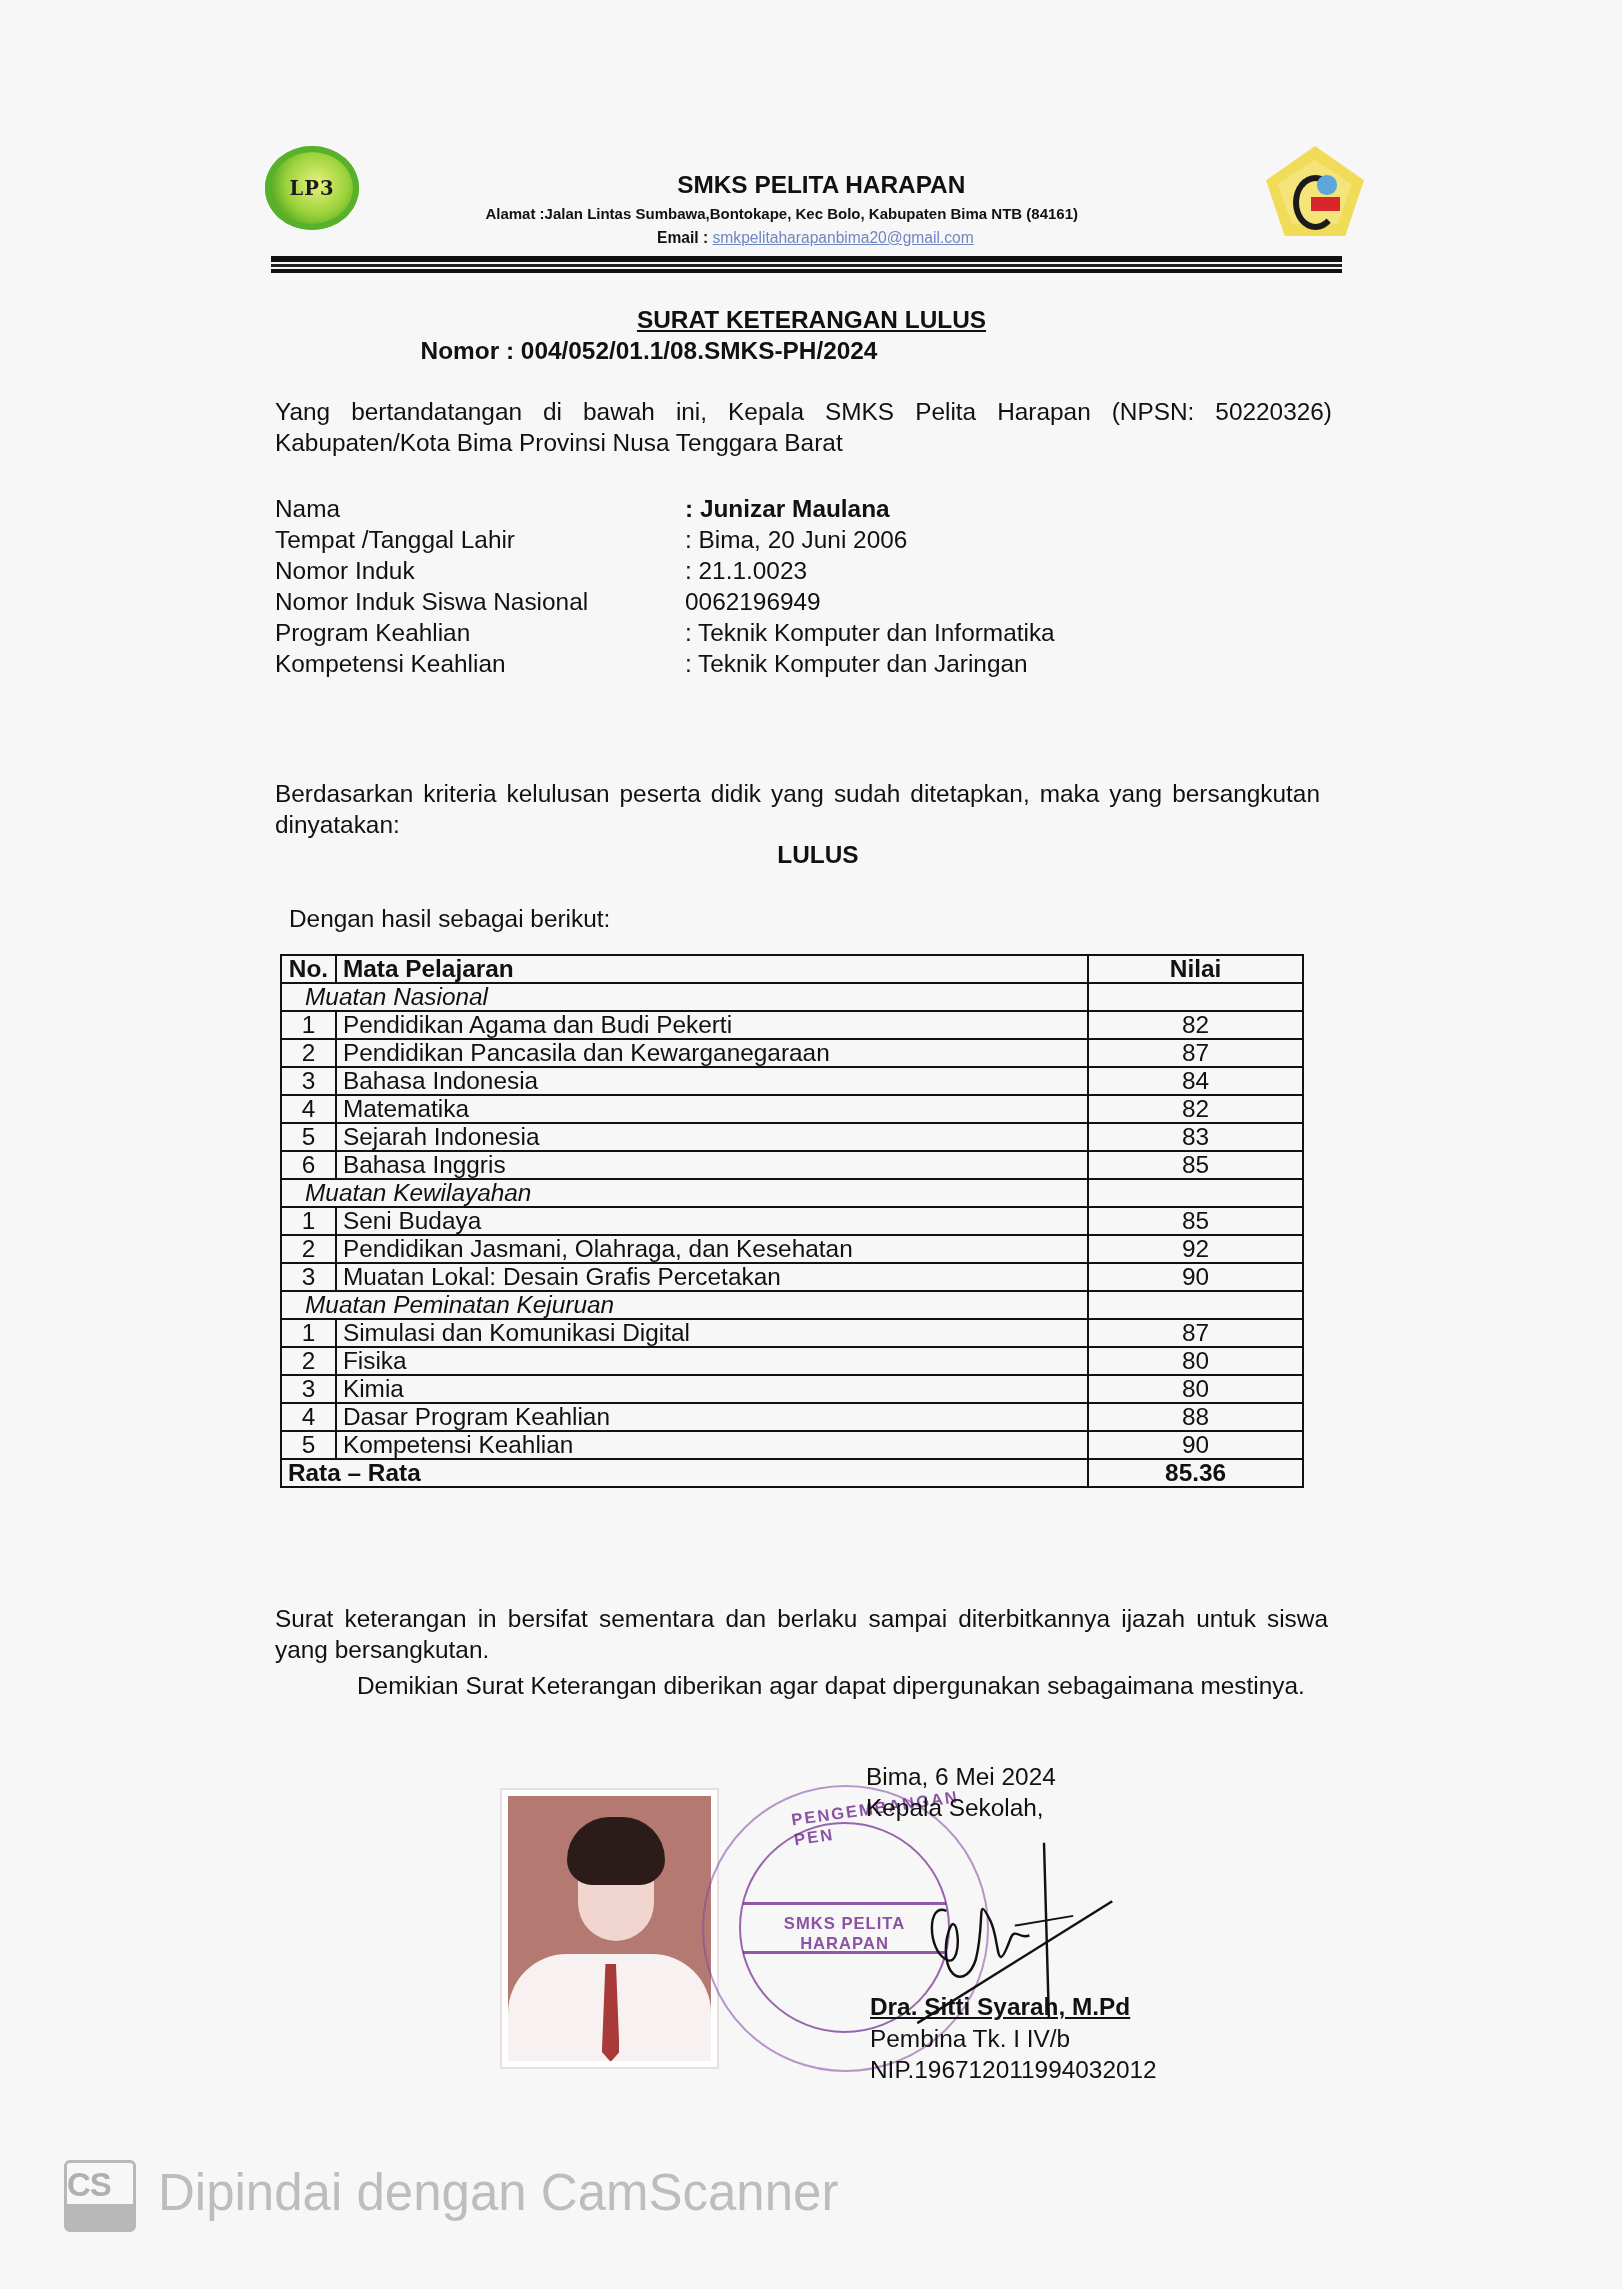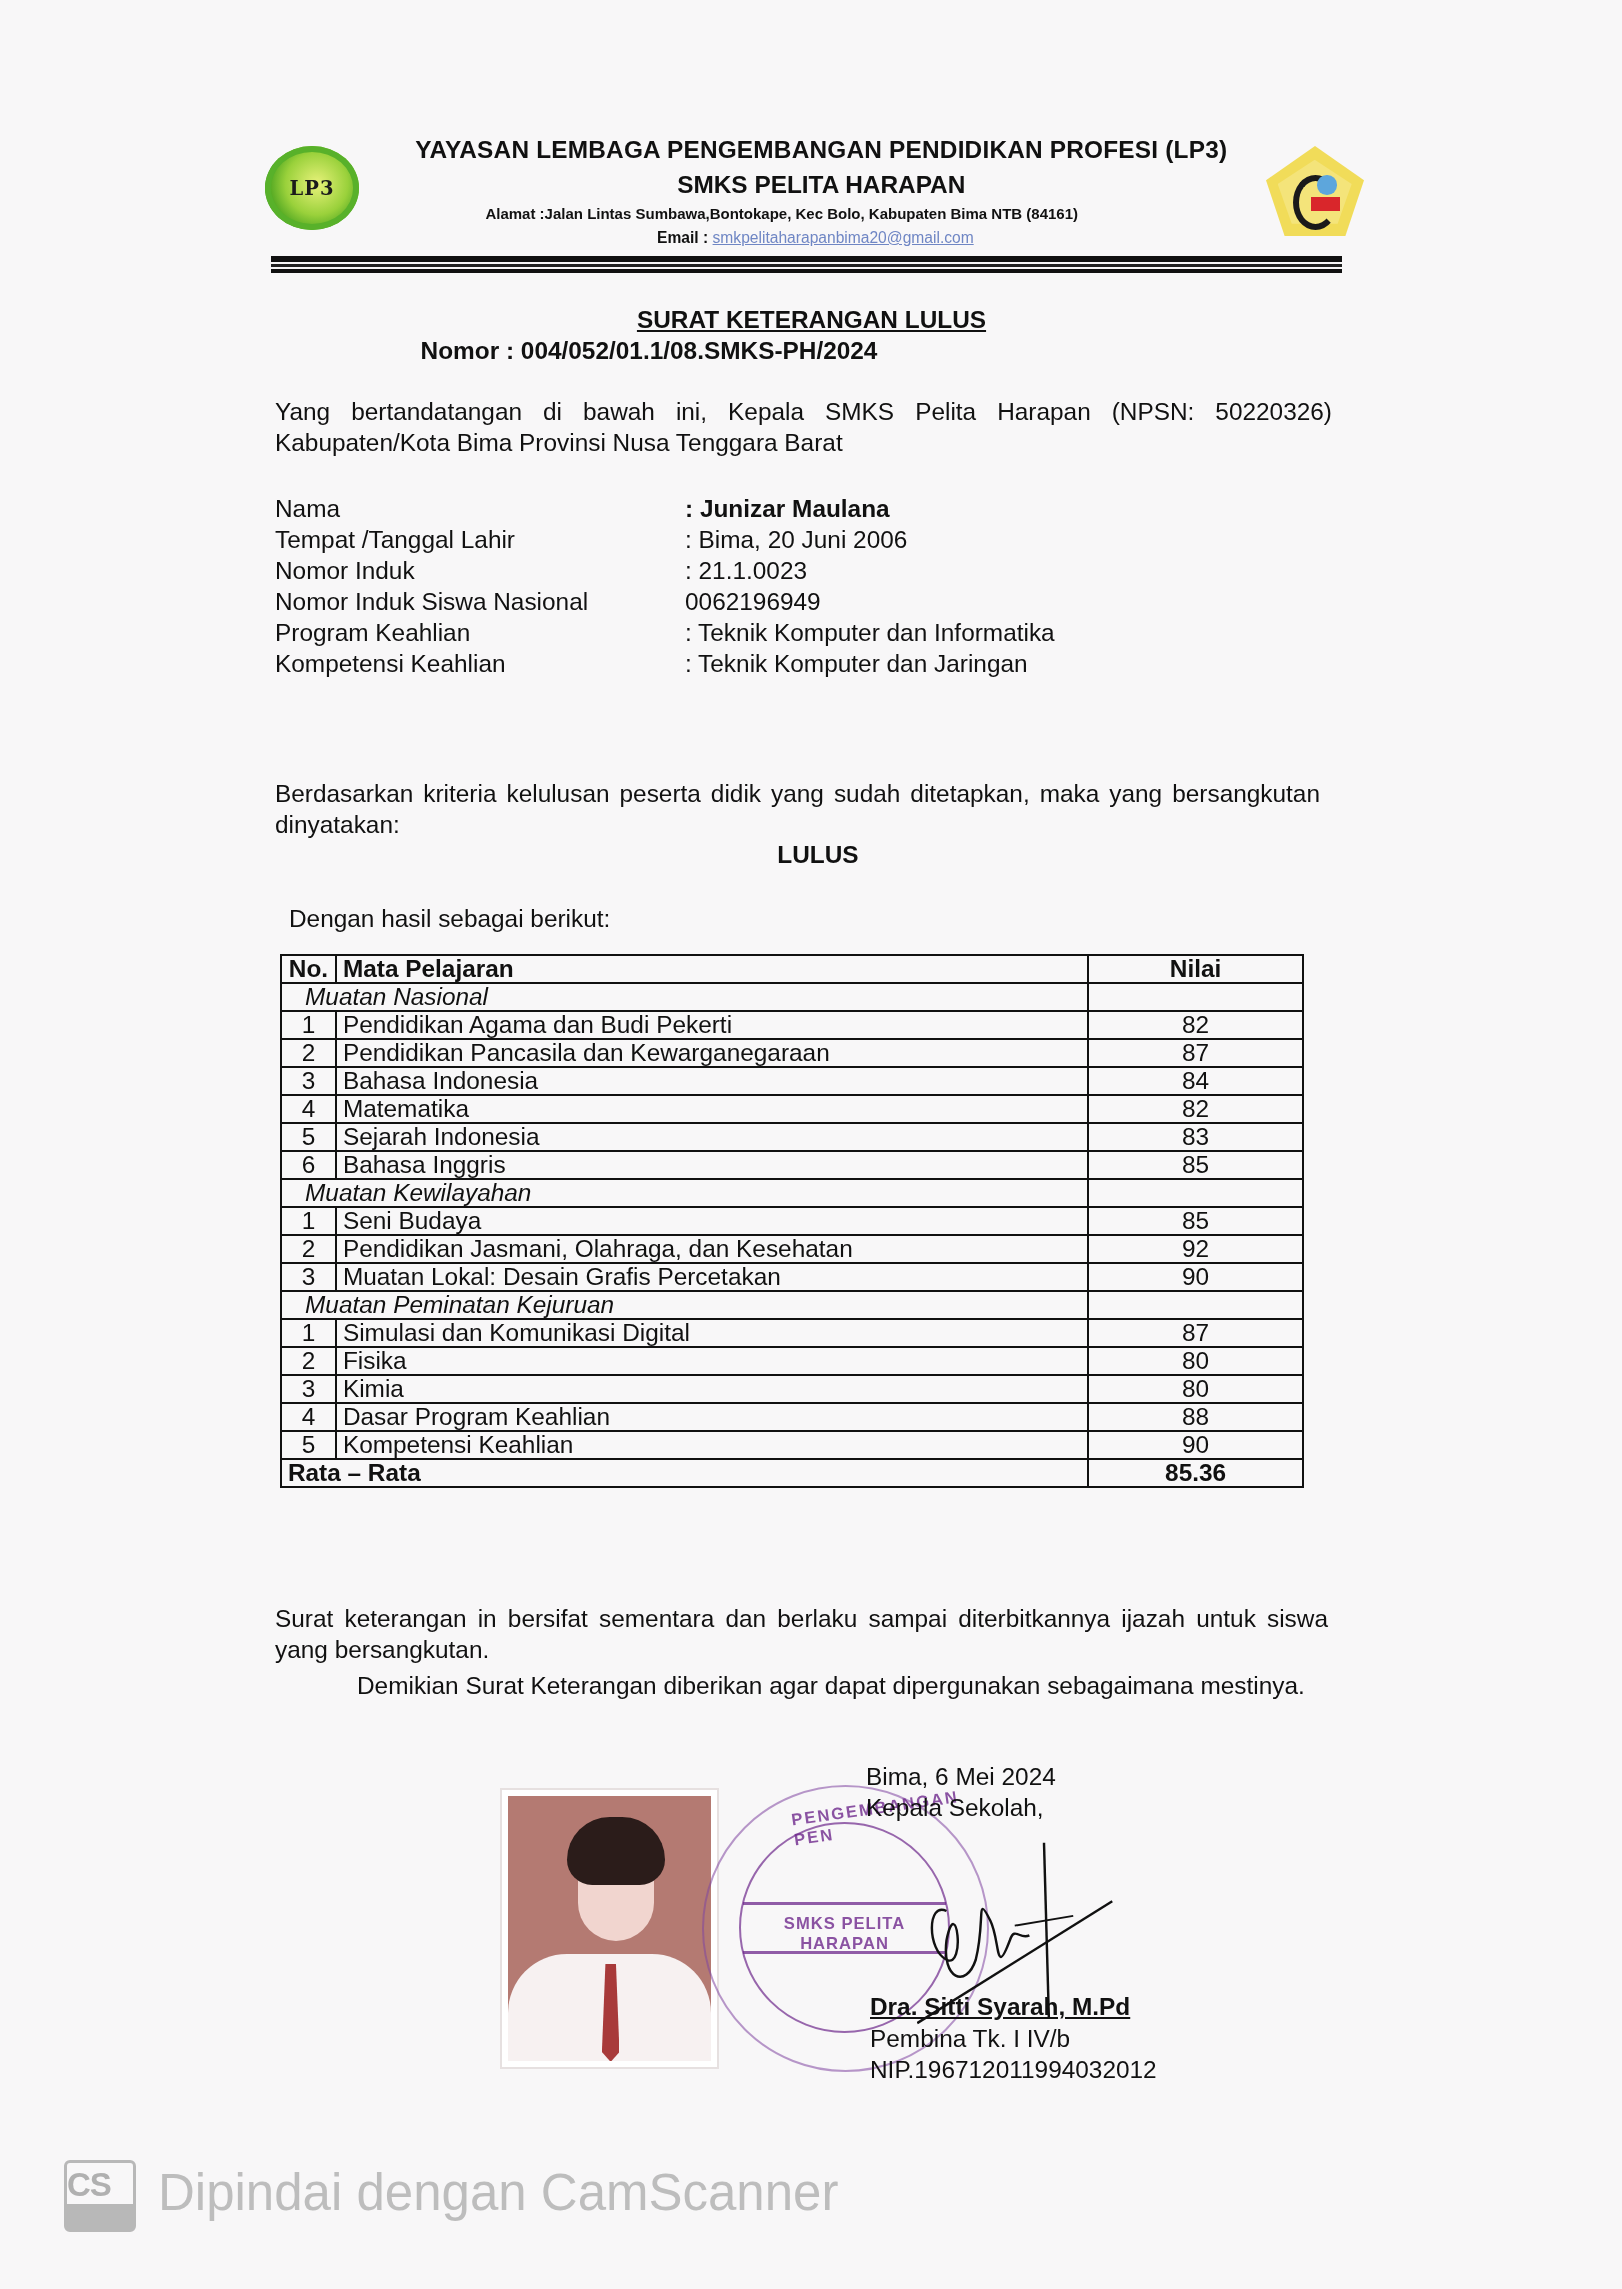--- a/index.html
+++ b/index.html
@@ -128,21 +128,20 @@
   <div class="logo-left">
     <span>LP3</span>
   </div>
   <div class="logo-right">
     <div class="inner"></div>
     <div class="c"></div>
     <div class="globe"></div>
     <div class="base"></div>
   </div>
 
-  <div class="lh-line1">YAYASAN LEMBAGA PENGEMBANGAN PENDIDIKAN PROFESI (LP3)</div>
   <div class="lh-line2">SMKS PELITA HARAPAN</div>
   <div class="lh-line3">Alamat :Jalan Lintas Sumbawa,Bontokape, Kec Bolo, Kabupaten Bima NTB (84161)</div>
   <div class="lh-line4">
     <span>Email : </span><span class="email">smkpelitaharapanbima20@gmail.com</span>
   </div>
 
   <div class="rule-thick"></div>
   <div class="rule-thin"></div>
   <div class="rule-thick2"></div>
 

